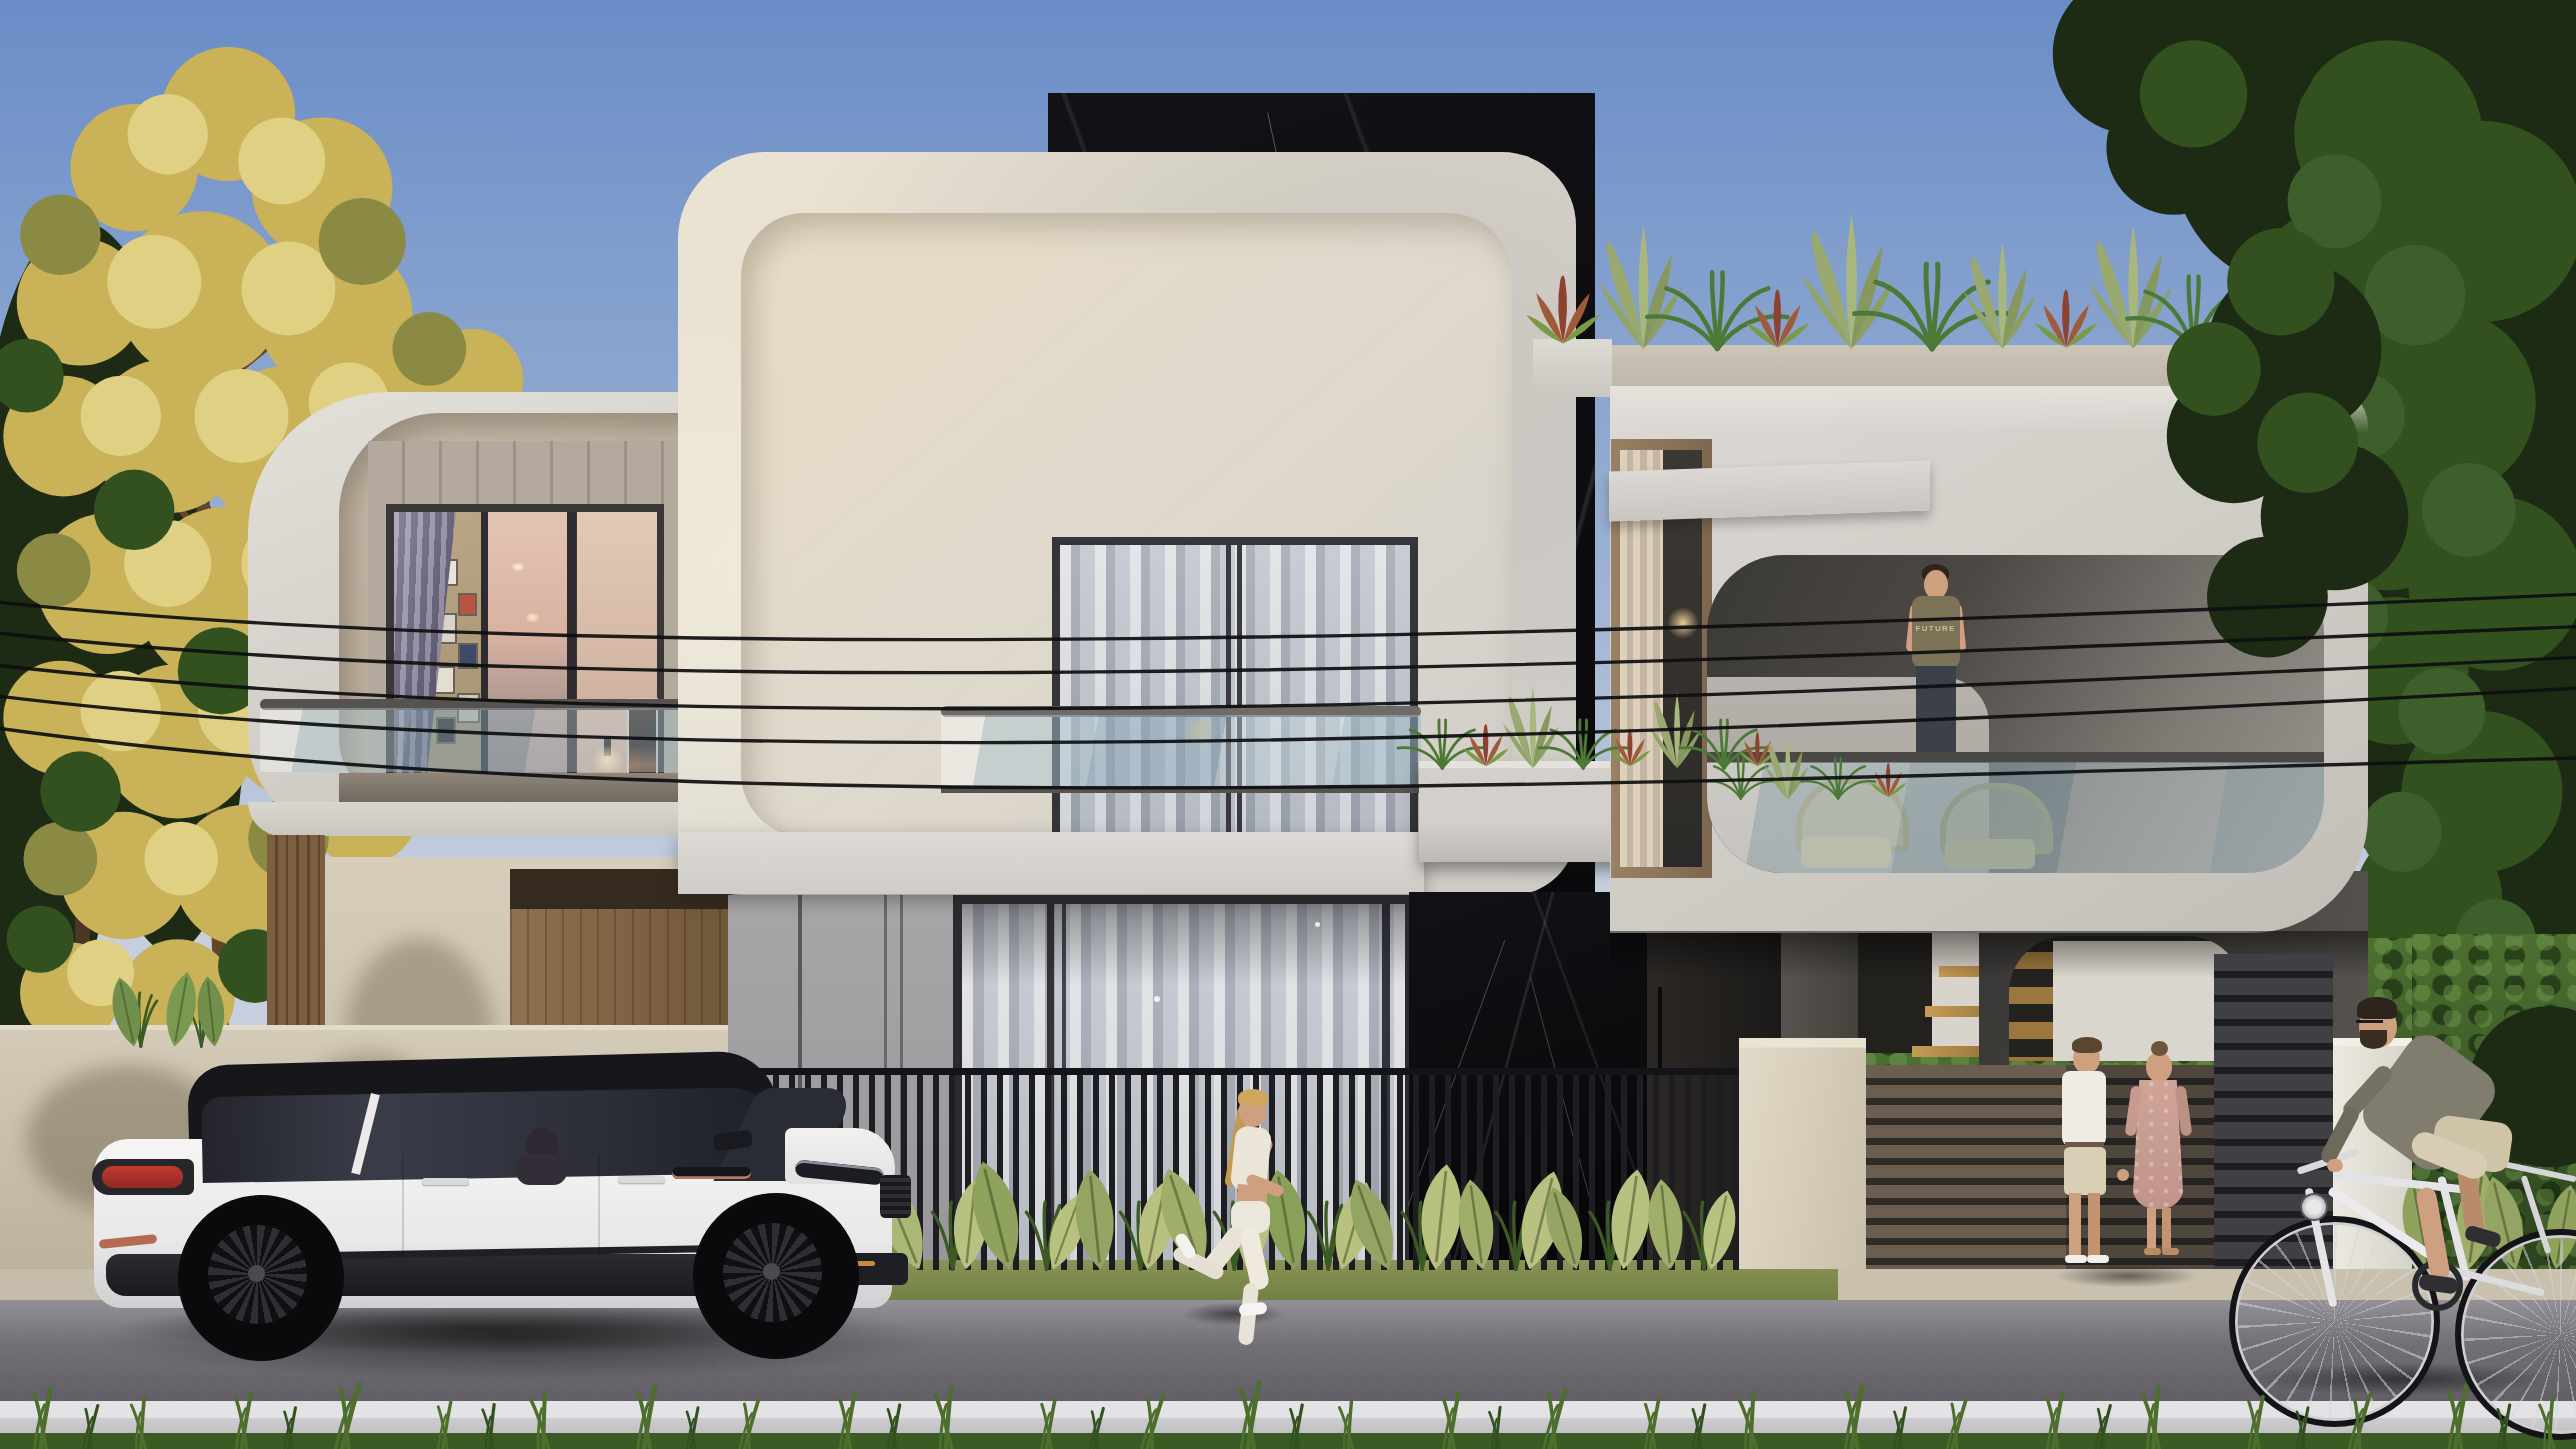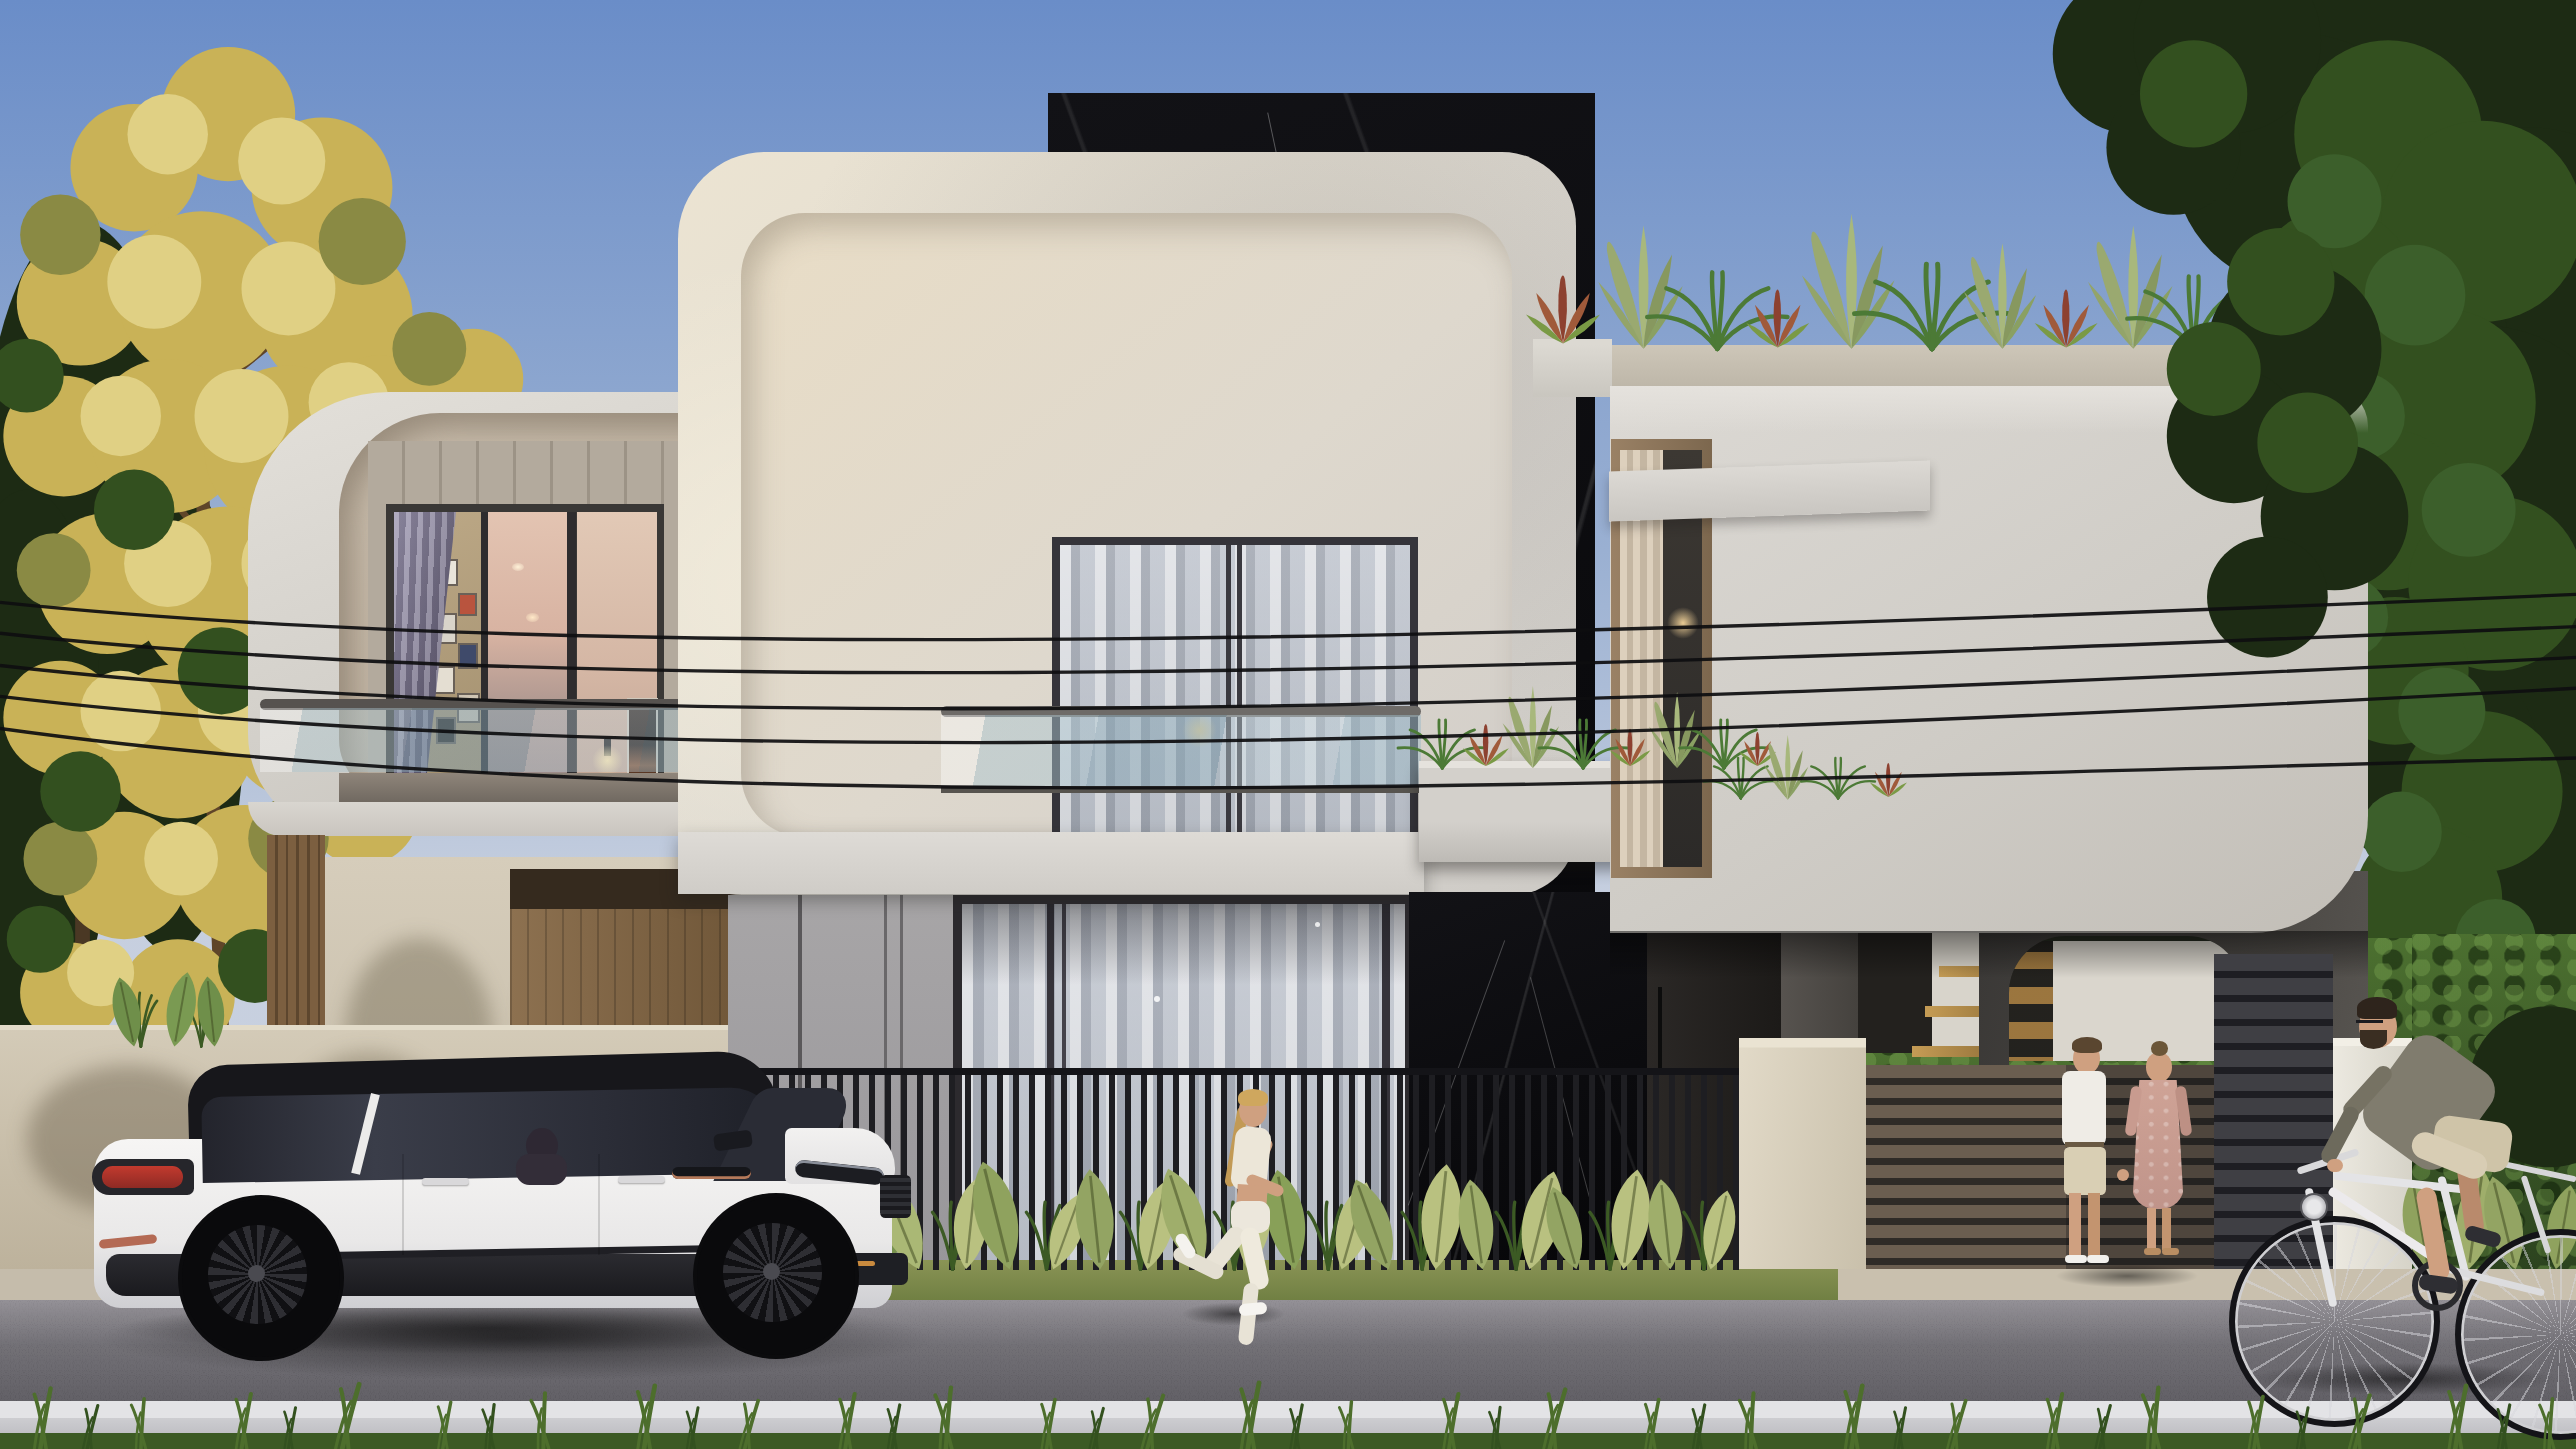--- a/index.html
+++ b/index.html
@@ -262,20 +262,44 @@
   <div class="a" style="left:1533px;top:339px;width:79px;height:58px;background:linear-gradient(180deg,#dcd9d2 0 5.4px,#c9c6bf);"></div>
   <div class="a" style="left:1610px;top:386px;width:758px;height:547px;border-radius:0 117px 117px 0;background:linear-gradient(150deg,#dcd9d4,#cfccc6 55%,#c2beb7);">
     <div class="a" style="left:0;top:0;width:758px;height:47px;border-radius:0 40px 0 0;background:linear-gradient(180deg,#e5e2dd,rgba(229,226,221,0));"></div>
   </div>
   <div class="a" style="left:1611px;top:439px;width:101px;height:439px;background:linear-gradient(90deg,#9a8165,#7c674e);">
     <div class="a" style="left:9.4px;top:11.4px;width:82px;height:417px;background:linear-gradient(180deg,#3c3833,#2c2a28);"></div>
     <div class="a" style="left:9.4px;top:11.4px;width:43px;height:417px;background:repeating-linear-gradient(90deg,#ddd0bd 0 6.7px,#c4b6a2 6.7px 13.4px);"></div>
     <div class="a" style="left:56px;top:168px;width:32px;height:32px;border-radius:50%;background:radial-gradient(rgba(244,212,154,.95),rgba(244,212,154,0) 70%);"></div>
   </div>
   <div class="a" style="left:1609px;top:466px;width:321px;height:50px;transform:skewY(-2deg);background:linear-gradient(180deg,#dcd9d4,#c9c6c1);box-shadow:0 6.7px 10.7px rgba(30,28,26,.3);"></div>
+  <div class="a" style="left:1707px;top:555px;width:617px;height:318px;border-radius:77px;overflow:hidden;background:linear-gradient(120deg,#3a3835 0%,#4c4945 35%,#7d7973 70%,#9b968f 100%);">
+    <div class="a" style="left:0;top:122px;width:282px;height:196px;border-radius:0 47px 0 0;background:linear-gradient(180deg,#b7b3ac,#a5a19a);"></div>
+    <div class="a" style="left:89px;top:223px;width:101px;height:94px;">
+      <div class="a" style="left:0;top:0;width:101px;height:62px;border-radius:50px 50px 5.4px 5.4px;border:6.7px solid #a79a6c;background:rgba(188,176,132,.55);"></div>
+      <div class="a" style="left:5.4px;top:59px;width:90px;height:31px;border-radius:6.7px;background:#c3b68a;"></div>
+    </div>
+    <div class="a" style="left:233px;top:228px;width:101px;height:89px;">
+      <div class="a" style="left:0;top:0;width:101px;height:59px;border-radius:50px 50px 5.4px 5.4px;border:6.7px solid #9c8f62;background:rgba(176,164,122,.55);"></div>
+      <div class="a" style="left:5.4px;top:56px;width:90px;height:29.5px;border-radius:6.7px;background:#b7aa7e;"></div>
+    </div>
+
+    <div class="a" style="left:202px;top:9.4px;width:54px;height:215px;">
+      <div class="a" style="left:13.4px;top:0;width:27px;height:19px;border-radius:50% 50% 40% 40%;background:#2e241a;"></div>
+      <div class="a" style="left:14.8px;top:5.4px;width:24px;height:29.5px;border-radius:50%;background:var(--skin,#cfa080);"></div>
+      <div class="a" style="left:-1.3px;top:40px;width:10.7px;height:48px;border-radius:5.4px;background:var(--skin,#cfa080);transform:rotate(6deg);"></div>
+      <div class="a" style="left:44px;top:40px;width:10.7px;height:48px;border-radius:5.4px;background:var(--skin,#cfa080);transform:rotate(-6deg);"></div>
+      <div class="a" style="left:2.7px;top:32px;width:48px;height:72px;border-radius:9.4px;background:var(--shirt-olive,#7c7256);">
+        <span class="shirt-label" style="top:28px;">FUTURE</span>
+      </div>
+      <div class="a" style="left:6.7px;top:102px;width:40px;height:94px;background:var(--jeans,#3c4049);"></div>
+    </div>
+    <div class="a" style="left:0;top:197px;width:617px;height:10.7px;background:#4a4745;"></div>
+    <div class="a glass" style="left:0;top:207px;width:617px;height:111px;opacity:.92;"></div>
+  </div>
   <div class="a" style="left:1610px;top:931px;width:758px;height:47px;background:linear-gradient(180deg,rgba(0,0,0,.48),rgba(0,0,0,0));"></div>
 
   <div class="a" style="left:0;top:1260px;width:2576px;height:42px;background:linear-gradient(180deg,#8a9455,#6f7f42);"></div>
   <div class="a" style="left:1838px;top:1260px;width:738px;height:42px;background:#c9c0ae;"></div>
   <div class="a" style="left:0;top:1260px;width:127px;height:42px;background:#c5bcab;"></div>
   <div class="a road" style="left:0;top:1300px;width:2576px;height:102px;"></div>
   <div class="a shadowblob" style="left:81px;top:1295px;width:872px;height:87px;"></div>
   <div class="a" style="left:0;top:1401px;width:2576px;height:17.4px;background:var(--curb,#e3e3e6);"></div>
   <div class="a" style="left:0;top:1418px;width:2576px;height:24px;background:linear-gradient(180deg,#cdcdd1,#b9b9be);"></div>
   <div class="a" style="left:0;top:1433px;width:2576px;height:16px;background:var(--grass-dark,#3c5a24);"></div>

